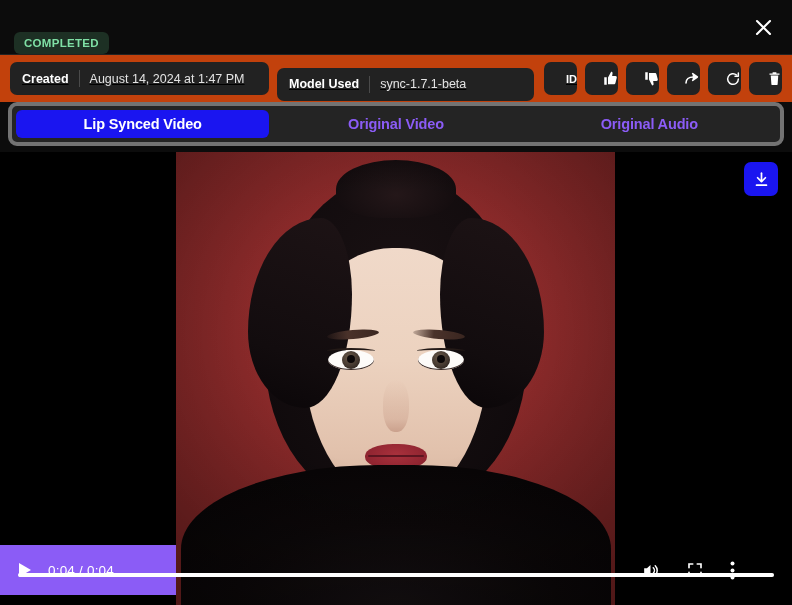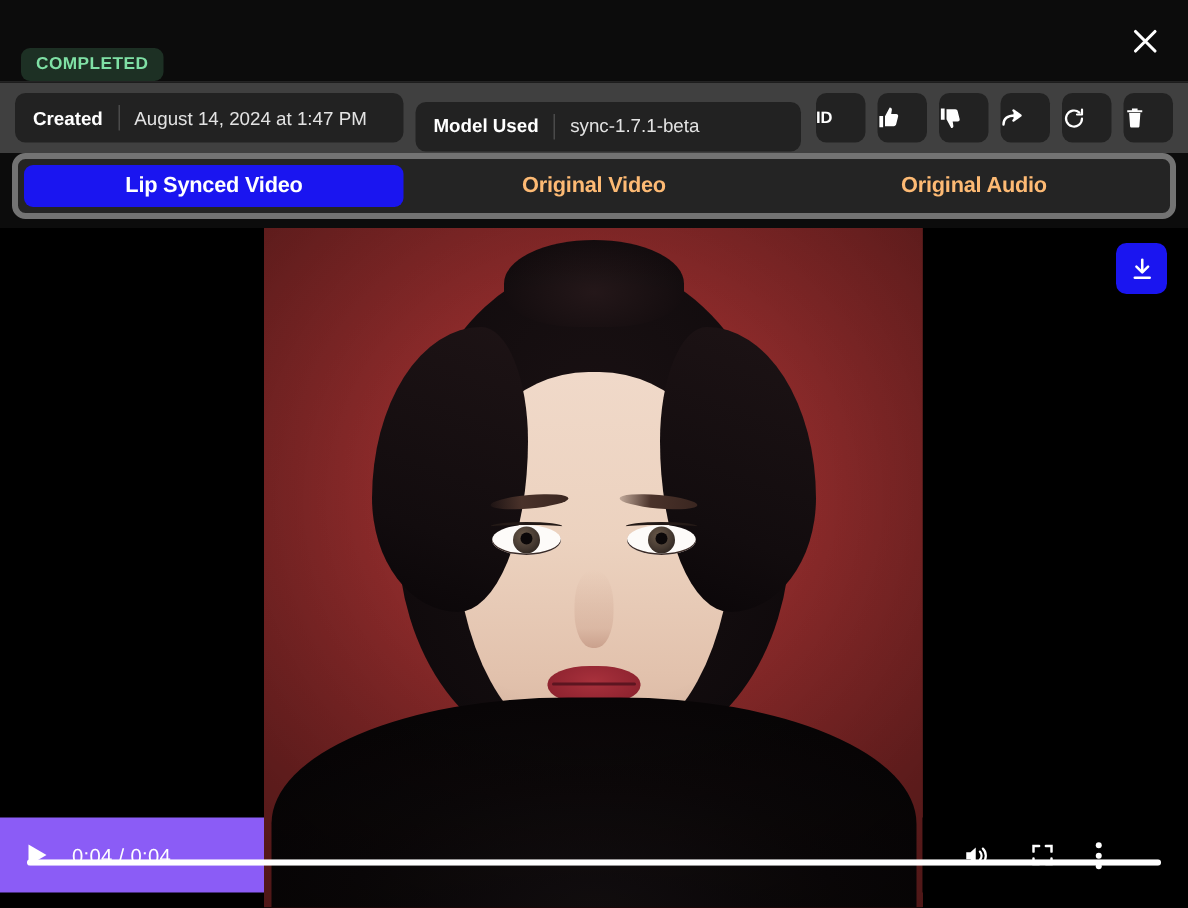--- a/index.html
+++ b/index.html
@@ -55,21 +55,22 @@
     color: #fff;
   }
 
   
   .metabar {
     flex: 0 0 47px;
     display: flex;
     align-items: center;
     padding: 0 10px;
     gap: 8px;
-    background: #404040;
+    background: #c2410c;
+    text-decoration: underline;
   }
   .meta-chip {
     background: #222222;
     border-radius: 7px;
     height: 33px;
     display: flex;
     align-items: center;
     padding: 0 12px;
     gap: 10px;
     color: #ffffff;
@@ -84,21 +85,21 @@
   .chip-created { width: 265px; }
   .chip-model  { width: 263px; margin-top: 11px; }
 
   .action-group {
     display: flex; gap: 8px; margin-left: 2px;
   }
   .icon-btn {
     width: 33px; height: 33px;
     background: #222222;
     border-radius: 7px;
-    display: flex; align-items: center; justify-content: flex-start;
+    display: flex; align-items: center; justify-content: flex-end;
     cursor: pointer;
     color: #ffffff;
     font-size: 11px;
     font-weight: bold;
   }
   .icon-btn svg { display:block; }
 
   
   .tabs-wrap {
     flex: 0 0 50px;
@@ -110,21 +111,21 @@
     background: #242424;
     border: 4px solid #737373;
     border-radius: 9px;
     padding: 4px;
     gap: 0;
   }
   .tab {
     flex: 1;
     display: flex; align-items: center; justify-content: center;
     border-radius: 6px;
-    color: #fdba74;
+    color: #8b5cf6;
     font-size: 14.5px;
     font-weight: bold;
     cursor: pointer;
     letter-spacing: -0.15px;
   }
   .tab.active {
     background: #1a15f0;
     color: #ffffff;
   }
 

